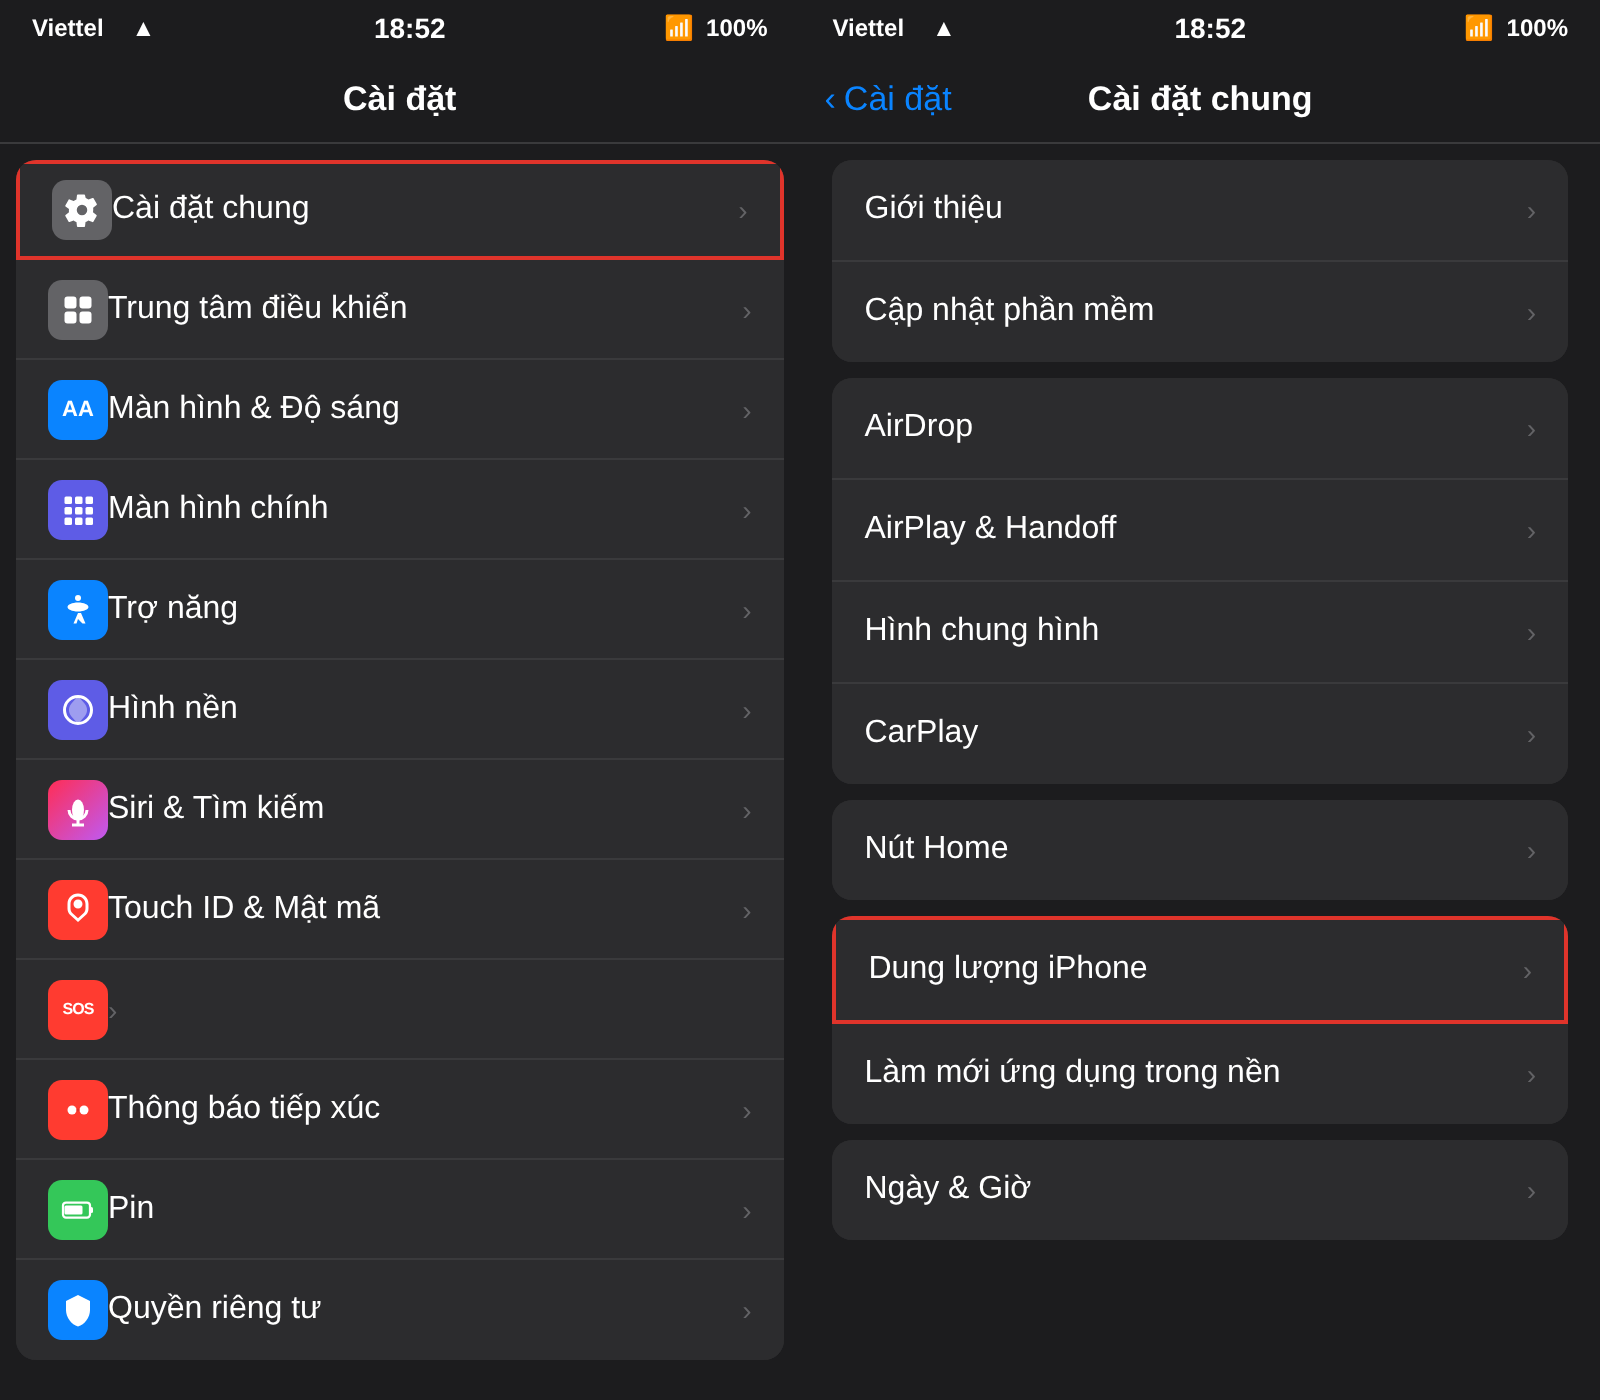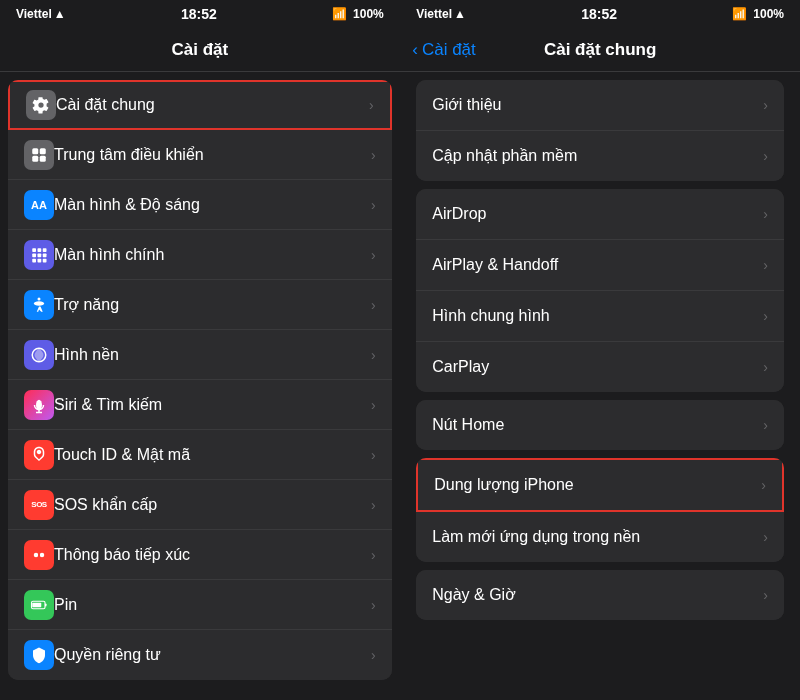--- a/index.html
+++ b/index.html
@@ -29,21 +29,21 @@
       background: #1c1c1e;
       display: flex;
       align-items: center;
       justify-content: space-between;
       padding: 0 16px;
       flex-shrink: 0;
     }
     .status-left {
       display: flex;
       align-items: center;
-      gap: 2px;
+      gap: 14px;
       font-size: 12px;
       font-weight: 600;
       color: #fff;
     }
     .status-right {
       display: flex;
       align-items: center;
       gap: 6px;
       font-size: 12px;
       font-weight: 600;
@@ -280,21 +280,20 @@
           <svg width="18" height="18" viewBox="0 0 24 24" fill="white">
               <path d="M12 1C8 1 5 4 5 8v3c0 1.5.5 3 1.5 4L12 20l5.5-5c1-1 1.5-2.5 1.5-4V8c0-4-3-7-7-7zm0 2c2.8 0 5 2.2 5 5v3c0 1-.3 2-1 2.8L12 17.5 8 13.8C7.3 13 7 12 7 11V8c0-2.8 2.2-5 5-5zm0 2c-1.7 0-3 1.3-3 3s1.3 3 3 3 3-1.3 3-3-1.3-3-3-3z"></path>
             </svg>
         </div>
         <span class="item-label">Touch ID &amp; Mật mã</span>
         <span class="item-chevron">›</span>
       </div>
 
       <div class="settings-item">
         <div class="item-icon icon-red" style="font-size:8px;font-weight:800;color:#fff;letter-spacing:-0.5px;">SOS</div>
-        <span class="item-label">SOS khẩn cấp</span>
         <span class="item-chevron">›</span>
       </div>
 
       <div class="settings-item">
         <div class="item-icon icon-red">
           <svg width="18" height="18" viewBox="0 0 24 24" fill="white">
               <circle cx="8" cy="12" r="3"></circle>
               <circle cx="16" cy="12" r="3"></circle>
               <path d="M11 12a1 1 0 002 0 1 1 0 00-2 0" fill="#e0342b"></path>
             </svg>

